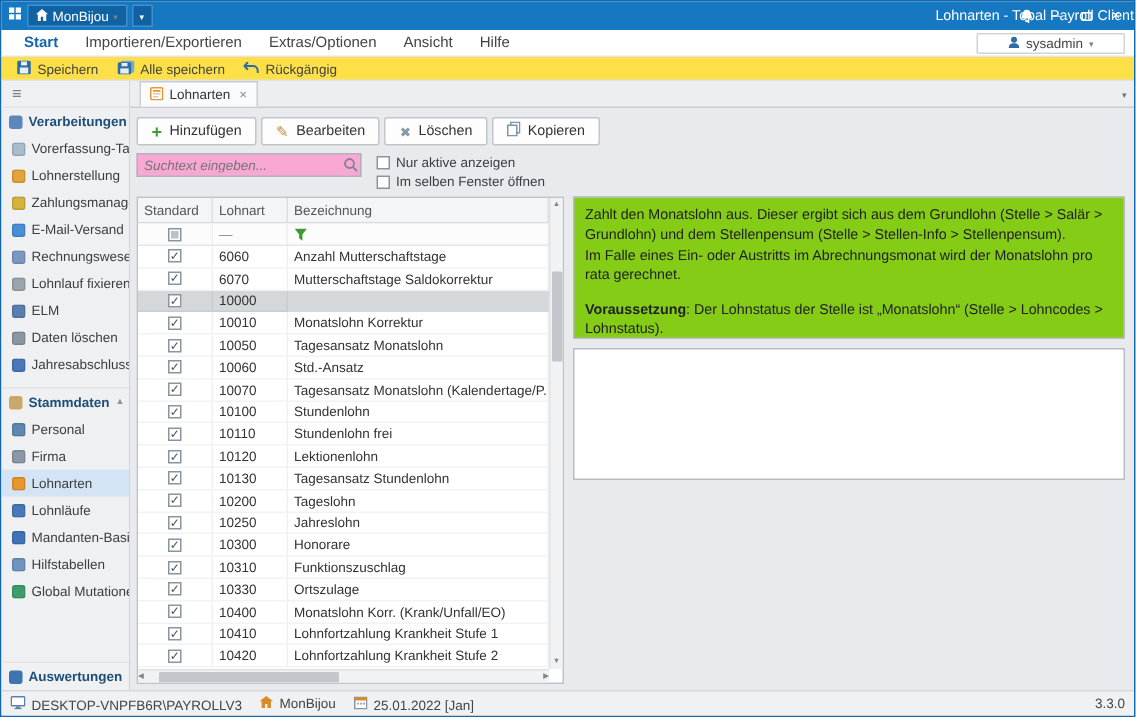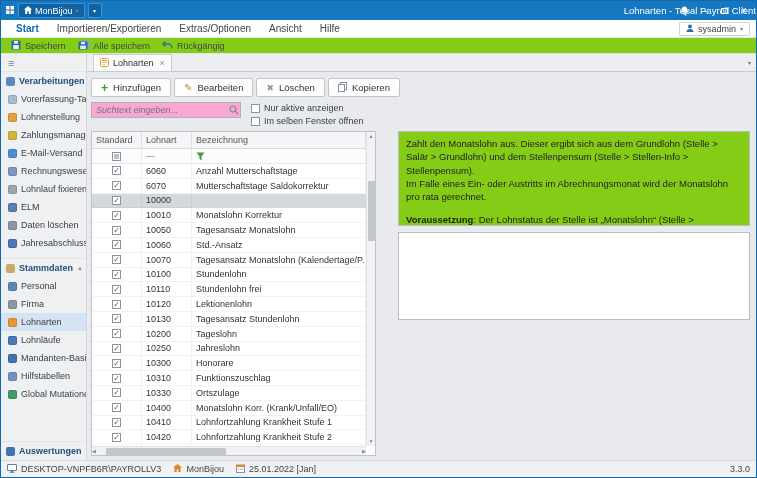--- a/index.html
+++ b/index.html
@@ -14,25 +14,25 @@
   .tb-caret{width:14px;height:15px;border:1px solid #3e90cf;background:#1162a2;display:flex;align-items:center;justify-content:center;font-size:6px;border-radius:1px}
   .tb-title{position:absolute;left:0;right:0;text-align:right;font-size:9.5px;color:#fff;pointer-events:none}
   .tb-right{margin-left:auto;display:flex;align-items:center;z-index:1}
   .tb-btn{width:20px;height:17px;display:flex;align-items:center;justify-content:center;font-size:10px;color:#fff}
   .maxbox{width:7px;height:6px;border:1px solid #fff;display:inline-block}
 
   
   .menubar{flex:0 0 18px;background:#fff;border-bottom:1px solid #e3e5e8;display:flex;align-items:center;padding:0 6px}
   .mtab{padding:0 9px;line-height:17px;color:#444;font-size:10px}
   .mtab.active{color:#1568a9;font-weight:bold}
-  .user-box{margin-left:auto;display:flex;align-items:center;gap:4px;border:1px solid #d0d4d8;padding:0 6px;height:14px;font-size:9px;color:#444;border-radius:1px}
+  .user-box{margin-left:auto;display:flex;align-items:center;gap:4px;border:1px solid #d0d4d8;padding:0 20px;height:14px;font-size:9px;color:#444;border-radius:1px}
   .ucaret{font-size:6px;color:#7a828a}
 
   
-  .toolbar{flex:0 0 16px;background:#84cc16;border-bottom:1px solid #e0e2e5;display:flex;align-items:center;gap:2px;padding:0 5px}
+  .toolbar{flex:0 0 16px;background:#fde047;border-bottom:1px solid #e0e2e5;display:flex;align-items:center;gap:2px;padding:0 5px}
   .tool{display:flex;align-items:center;gap:4px;padding:0 5px;font-size:9px;color:#444;height:14px}
 
   
   .body{flex:1;display:flex;min-height:0}
   .sidebar{flex:0 0 86px;background:#eef0f1;border-right:1px solid #d4d7da;display:flex;flex-direction:column;overflow:hidden}
   .hamburger{height:17px;display:flex;align-items:center;padding-left:7px;color:#7a838c;font-size:11px}
   .section-header{display:flex;align-items:center;gap:4px;height:19px;padding:0 5px;font-weight:bold;color:#1f4e79;font-size:9px;border-top:1px solid #e2e4e6}
   .sh-icon{width:9px;height:9px;border-radius:2px;flex:0 0 9px}
   .ic-verarb{background:#5b87bd}.ic-stamm{background:#c9a86a}.ic-ausw{background:#3f74b4}
   .chev{margin-left:auto;color:#8a929a;font-size:6px}
@@ -58,21 +58,21 @@
   .filters{display:flex;gap:10px;align-items:flex-start}
   .searchbox{position:relative;width:150px}
   .searchbox input{width:100%;height:16px;border:1px solid #aeb4ba;padding:0 16px 0 4px;font-size:9px;font-style:italic;color:#666;font-family:inherit;background:#f9a8d4}
   .search-icon{position:absolute;right:2px;top:3px}
   .cbcol{display:flex;flex-direction:column;gap:3px;padding-top:1px}
   .cbrow{display:flex;align-items:center;gap:4px;font-size:9px;color:#3a3f44}
   .cb{width:9px;height:9px;border:1px solid #8a949c;background:#fff;display:inline-flex;align-items:center;justify-content:center;font-size:8px;color:#4a5560;flex:0 0 9px}
   .cb.checked::after{content:"✓"}
   .cb.part::after{content:"";width:5px;height:5px;background:#b9c2cb}
 
-  .split{flex:1;display:flex;gap:22px;min-height:0}
+  .split{flex:1;display:flex;gap:6px;min-height:0}
   .grid{flex:0 0 285px;background:#fff;border:1px solid #bfc3c8;display:flex;flex-direction:column;position:relative;min-height:0}
   .gridinner{flex:1;display:flex;flex-direction:column;margin-right:9px;margin-bottom:9px;overflow:hidden}
   .thead,.tfilter,.trow{display:grid;grid-template-columns:50px 50px 1fr}
   .thead{flex:0 0 17px;background:#f4f5f6;border-bottom:1px solid #d8dbde;color:#555}
   .thead .tcell{display:flex;align-items:center;padding:0 4px;border-right:1px solid #dddfe2;font-size:9px}
   .tfilter{flex:0 0 15px;border-bottom:1px solid #e4e6e9;background:#fcfcfd}
   .tfilter .tcell{display:flex;align-items:center;padding:0 4px;border-right:1px solid #eceef0;color:#888;font-size:9px}
   .trow{flex:0 0 14.8px}
   .trow .tcell{display:flex;align-items:center;padding:0 4px;border-right:1px solid #f0f1f3;border-bottom:1px solid #f2f3f5;font-size:9px;color:#333;white-space:nowrap;overflow:hidden}
   .trow.selected{background:#d4d8db}
@@ -85,21 +85,21 @@
   .hscroll{position:absolute;left:0;bottom:0;right:9px;height:9px;background:#f1f2f3;border-top:1px solid #e0e2e4;display:flex;align-items:center;overflow:hidden}
   .hthumb{height:7px;width:120px;background:#c3c7cb;margin-left:10px;border-radius:1px}
 
   .rightcol{flex:1;display:flex;flex-direction:column;gap:6px;min-width:0}
   .descpanel{flex:0 0 95px;background:#84cc16;border:1px solid #b9bdc2;padding:5px 7px;font-size:9.5px;line-height:1.4;color:#222;overflow:hidden}
   .desc-pre{margin-top:10px}
   .panel2{flex:0 0 88px;background:#fff;border:1px solid #b9bdc2}
 
   
   .statusbar{flex:0 0 17px;background:#f0f1f2;border-top:1px solid #d6d9dc;display:flex;align-items:center;gap:12px;padding:0 6px;font-size:9px;color:#444}
-  .sb-item{display:flex;align-items:center;gap:4px}
+  .sb-item{display:flex;align-items:flex-end;gap:4px}
   .sb-version{margin-left:auto}
 </style>
 </head>
 <body>
 
 <div class="window">
 
   <div class="titlebar">
     <div class="tb-title">Lohnarten - Topal Payroll Client</div>
     <div class="tb-left">

